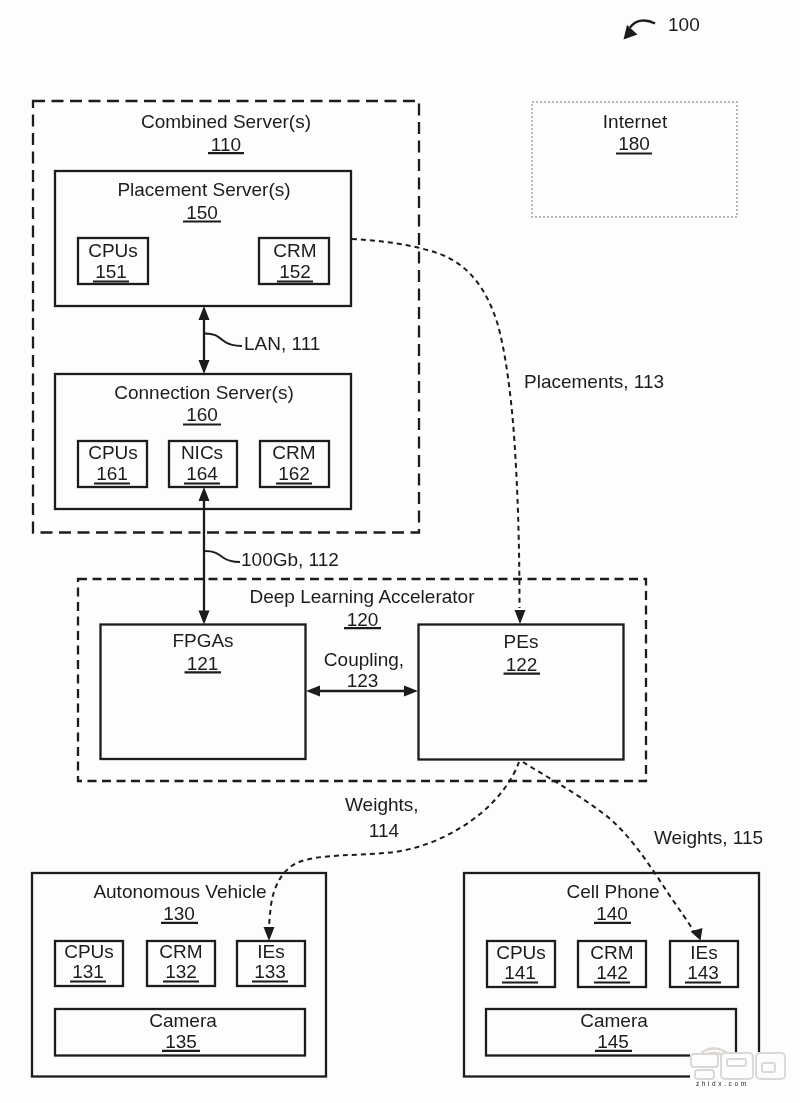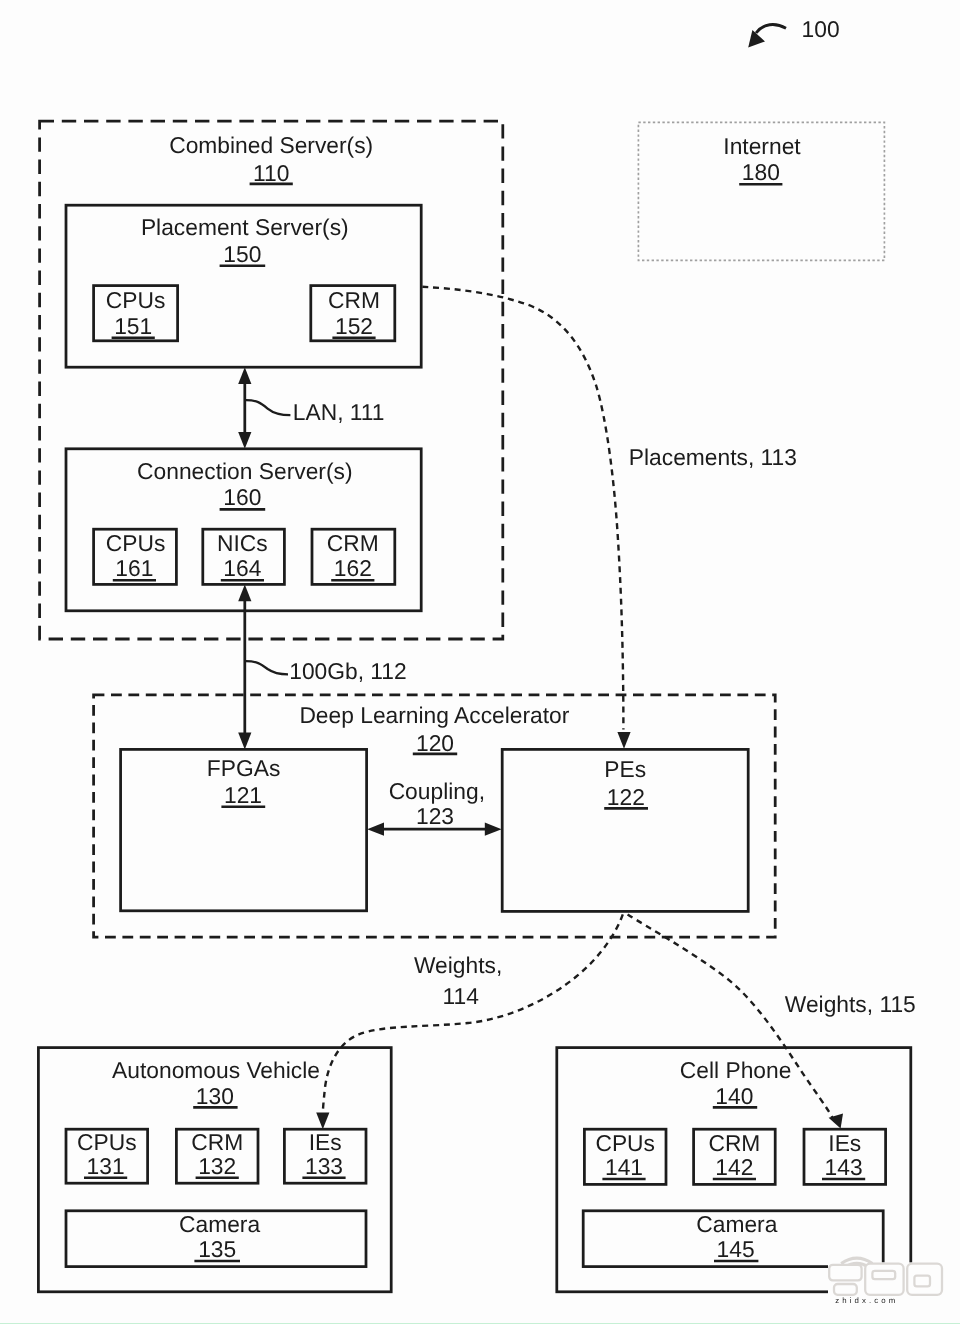--- a/index.html
+++ b/index.html
@@ -1,16 +1,16 @@
 <!DOCTYPE html>
 <html><head>
 <meta charset="utf-8">
 <style>
 html,body{margin:0;padding:0;background:#ffffff;}
-#page{position:relative;width:800px;height:1103px;background:#22c55e;overflow:hidden;}
+#page{position:relative;width:800px;height:1103px;background:#4d7c0f;overflow:hidden;}
 svg{display:block;}
 text{font-family:"Liberation Sans",sans-serif;fill:#1c1c1c;}
 </style>
 </head>
 <body>
 <div id="page">
 <svg width="800" height="1103" viewBox="0 0 800 1103" xmlns="http://www.w3.org/2000/svg">
 <rect x="0" y="0" width="800" height="1103" fill="#fdfdfd"></rect>
 
 <text x="668" y="31" font-size="19">100</text>

